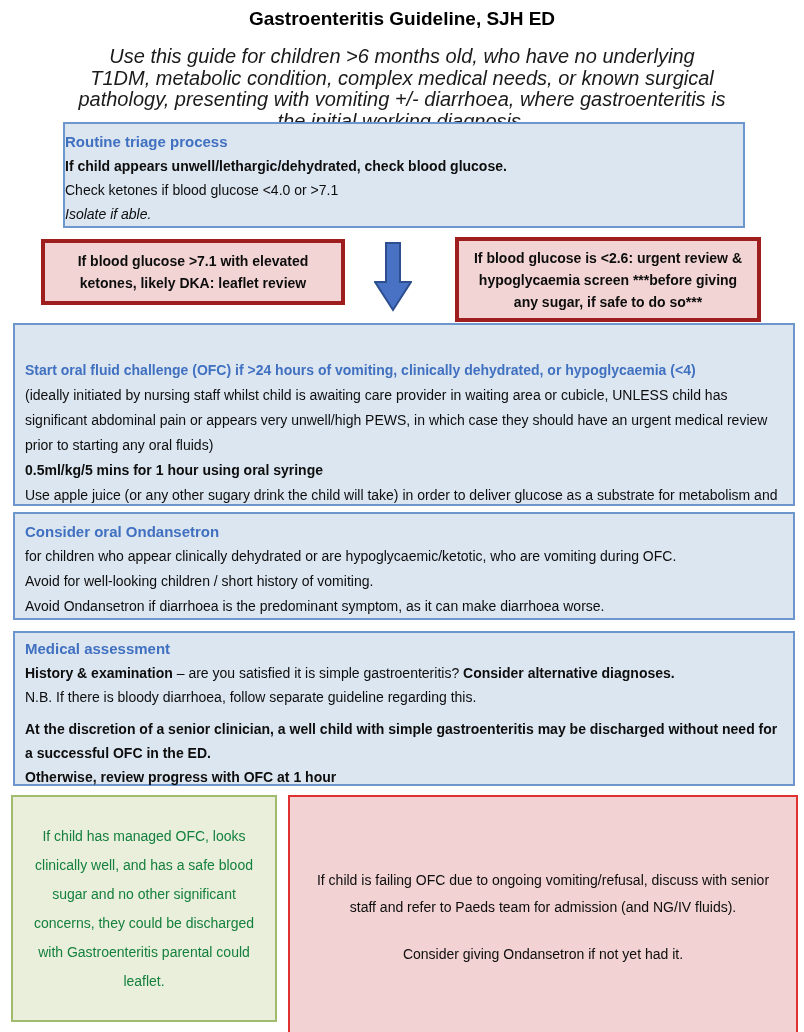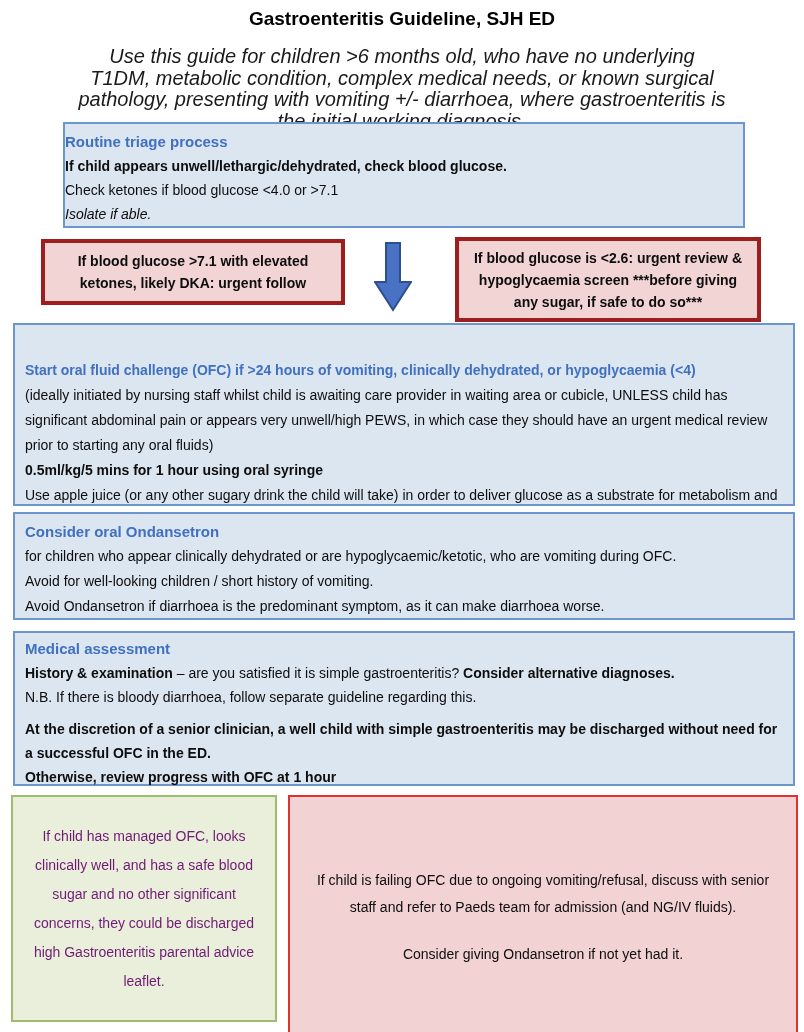--- a/index.html
+++ b/index.html
@@ -20,21 +20,21 @@
   #ofc-box{left:13px;top:323px;width:782px;height:183px;padding:4px 10px;line-height:25px;}
   #ofc-box .blue-heading{font-size:14px;margin-top:29px;}
   #ond-box{left:13px;top:512px;width:782px;height:108px;padding:5px 10px;line-height:25px;}
   #assess-box{left:13px;top:631px;width:782px;height:155px;padding:4px 10px;line-height:24px;}
   .bold{font-weight:bold;}
   .italic{font-style:italic;}
   .gap-top{margin-top:8px;}
   #green-box{
     left:11px;top:795px;width:266px;height:227px;background:#e9efdb;border:2px solid #a0bb6d;
     display:flex;align-items:center;justify-content:center;text-align:center;
-    padding:0 16px;font-size:14px;line-height:29px;color:#701a75;
+    padding:0 16px;font-size:14px;line-height:29px;color:#15803d;
   }
   #pink-box{
     left:288px;top:795px;width:510px;height:244px;background:#f2d2d2;border:2px solid #e03131;
     display:flex;flex-direction:column;align-items:center;justify-content:center;text-align:center;
     padding:0 10px;font-size:14px;line-height:27px;color:#0d0d0d;
   }
   #pink-box .note{margin-top:20px;}
   svg{display:block;}
 </style>
 </head>
@@ -48,21 +48,21 @@
 
   <div id="triage-box" class="abs bluebox">
     <div class="blue-heading">Routine triage process</div>
     <div class="bold">If child appears unwell/lethargic/dehydrated, check blood glucose.</div>
     <div>Check ketones if blood glucose &lt;4.0 or &gt;7.1</div>
     <div class="italic">Isolate if able.</div>
   </div>
 
   <div id="dka-box" class="abs alertbox">
     <div>If blood glucose &gt;7.1 with elevated</div>
-    <div>ketones, likely DKA: urgent follow</div>
+    <div>ketones, likely DKA: leaflet review</div>
   </div>
 
   <div id="flow-arrow" class="abs">
     <svg width="38" height="70" viewBox="0 0 38 70">
       <polygon points="12,1 26,1 26,40 37,40 19,68 1,40 12,40" fill="#4a72c4" stroke="#2d4e8f" stroke-width="2" stroke-linejoin="miter"></polygon>
     </svg>
   </div>
 
   <div id="hypo-box" class="abs alertbox">
     <div>If blood glucose is &lt;2.6:  urgent review &amp;</div>
@@ -93,21 +93,21 @@
     <div class="bold gap-top">At the discretion of a senior clinician, a well child with simple gastroenteritis may be discharged without need for a successful OFC in the ED.</div>
     <div class="bold">Otherwise, review progress with OFC at 1 hour</div>
   </div>
 
   <div id="green-box" class="abs">
     <div>
       <div>If child has managed OFC, looks</div>
       <div>clinically well, and has a safe blood</div>
       <div>sugar and no other significant</div>
       <div>concerns, they could be discharged</div>
-      <div>high Gastroenteritis parental advice</div>
+      <div>with Gastroenteritis parental could</div>
       <div>leaflet.</div>
     </div>
   </div>
 
   <div id="pink-box" class="abs">
     <div>
       <div>If child is failing OFC due to ongoing vomiting/refusal, discuss with senior</div>
       <div>staff and refer to Paeds team for admission (and NG/IV fluids).</div>
     </div>
     <div class="note">Consider giving Ondansetron if not yet had it.</div>

